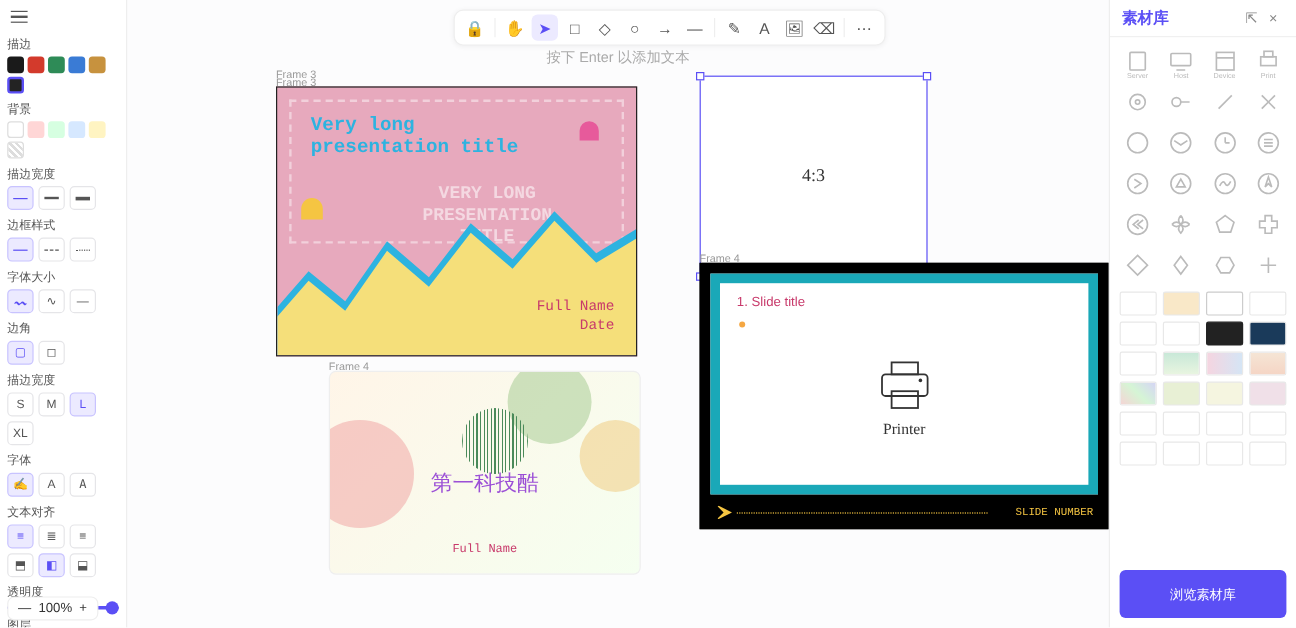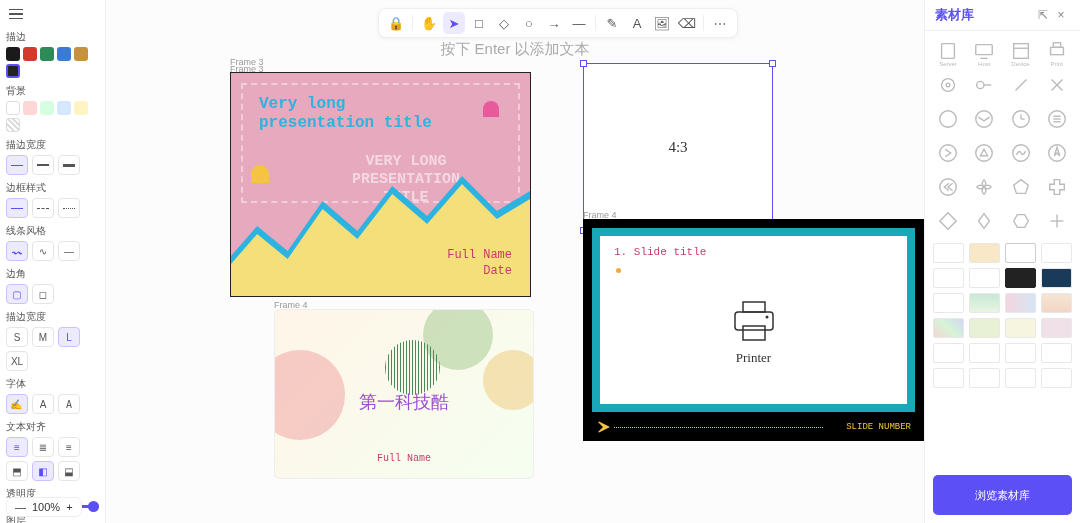--- a/index.html
+++ b/index.html
@@ -14,21 +14,21 @@
 .opt{width:22px;height:20px;border:1px solid #e5e5e8;border-radius:4px;display:flex;align-items:center;justify-content:center;font-size:10px;cursor:pointer;color:#555;background:#fff}
 .opt.sel{background:#eceaff;border-color:#c8c3ff;color:#5b4ff5}
 .slider{width:100%;margin-top:4px}
 .slider-track{height:3px;background:#5b4ff5;border-radius:2px;position:relative}
 .slider-thumb{position:absolute;right:0;top:-4px;width:11px;height:11px;border-radius:50%;background:#5b4ff5}
 .toolbar{position:absolute;left:378px;top:8px;height:30px;background:#fff;border:1px solid #eee;border-radius:8px;display:flex;align-items:center;padding:2px 6px;gap:3px;box-shadow:0 1px 4px rgba(0,0,0,.05)}
 .tbtn{width:22px;height:22px;display:flex;align-items:center;justify-content:center;border-radius:5px;cursor:pointer;color:#555;font-size:13px}
 .tbtn.sel{background:#eceaff;color:#5b4ff5}
 .tsep{width:1px;height:16px;background:#eee;margin:0 2px}
 .canvas{position:absolute;left:106px;top:0;right:156px;bottom:28px}
-.hint{position:absolute;left:50%;top:40px;transform:translateX(-50%);font-size:15px;color:#aaa}
+.hint{position:absolute;left:50%;top:40px;transform:translateX(-50%);font-size:12px;color:#aaa}
 .frame-lbl{position:absolute;font-size:9px;color:#999}
 .frame{position:absolute;background:#fff;border:1px solid #d0cce8}
 .frame.sel{border:1.5px solid #5b4ff5}
 .handle{position:absolute;width:7px;height:7px;background:#fff;border:1.5px solid #5b4ff5}
 .zoom-bar{position:absolute;left:6px;bottom:6px;display:flex;align-items:center;gap:6px;background:#fff;border:1px solid #eee;border-radius:6px;padding:3px 8px;font-size:11px}
 .right-panel{position:absolute;right:0;top:0;width:156px;height:523px;background:#fff;border-left:1px solid #eee;display:flex;flex-direction:column}
 .rp-head{display:flex;padding:6px 10px;border-bottom:1px solid #f0f0f0}
 .rp-title{font-size:13px;font-weight:600;color:#5b4ff5;flex:1}
 .rp-icon{width:18px;height:18px;display:flex;align-items:center;justify-content:center;color:#888;cursor:pointer;font-size:12px}
 .rp-body{flex:1;overflow:auto;padding:6px 8px}
@@ -90,21 +90,21 @@
         <div style="width:12px;height:1px;background:#5b4ff5"></div>
       </div>
     <div class="opt">
         <div style="width:12px;border-top:1px dashed #555"></div>
       </div>
     <div class="opt">
         <div style="width:12px;border-top:1px dotted #555"></div>
       </div>
   </div>
 
-  <div class="lbl">线条风格</div>
+  <div class="lbl">字体大小</div>
   <div class="option-row">
     <div class="opt sel">〰</div>
     <div class="opt">∿</div>
     <div class="opt">—</div>
   </div>
 
   <div class="lbl">边角</div>
   <div class="option-row">
     <div class="opt sel">▢</div>
     <div class="opt">◻</div>
@@ -192,21 +192,21 @@
       <div class="handle" style="right:-4px;top:-4px"></div>
     <div class="handle" style="left:-4px;bottom:-4px"></div>
       <div class="handle" style="right:-4px;bottom:-4px"></div>
     <div style="position:absolute;left:50%;top:50%;transform:translate(-50%,-50%);font-family:'Comic Sans MS',cursive;font-size:15px">4:3</div>
   </div>
 
   <div class="frame-lbl" style="left:477px;top:210px">Frame 4</div>
 
   <div class="frame" style="left:477px;top:219px;width:341px;height:222px;background:#000;border:1.5px solid #000;padding:0">
     <div style="position:absolute;left:8px;top:8px;right:8px;bottom:28px;background:#fff;border:8px solid #1aa8b8">
-      <div style="padding:10px 14px;font-family:Liberation Mono, monospace;font-size:11px;color:#c83a6b">1. Slide title</div>
+      <div style="padding:10px 14px;font-family:Liberation Sans, sans-serif;font-size:11px;color:#c83a6b">1. Slide title</div>
       <div style="position:absolute;left:16px;top:32px;width:5px;height:5px;border-radius:50%;background:#f5a742"></div>
       <svg style="position:absolute;left:50%;top:38%;transform:translateX(-50%)" width="50" height="44" viewBox="0 0 50 44">
           <rect x="14" y="2" width="22" height="10" fill="none" stroke="#333" stroke-width="1.5"></rect>
           <rect x="6" y="12" width="38" height="18" rx="3" fill="none" stroke="#333" stroke-width="1.5"></rect>
           <rect x="14" y="26" width="22" height="14" fill="none" stroke="#333" stroke-width="1.5"></rect>
           <circle cx="38" cy="17" r="1.5" fill="#333"></circle>
         </svg>
       <div style="position:absolute;left:50%;top:68%;transform:translateX(-50%);font-family:'Comic Sans MS',cursive;font-size:13px">Printer</div>
     </div>
     <div style="position:absolute;left:12px;bottom:6px;width:14px;height:14px;border-radius:50%;background:#f5c542;clip-path:polygon(0 0,100% 50%,0 100%,50% 50%)"></div>

